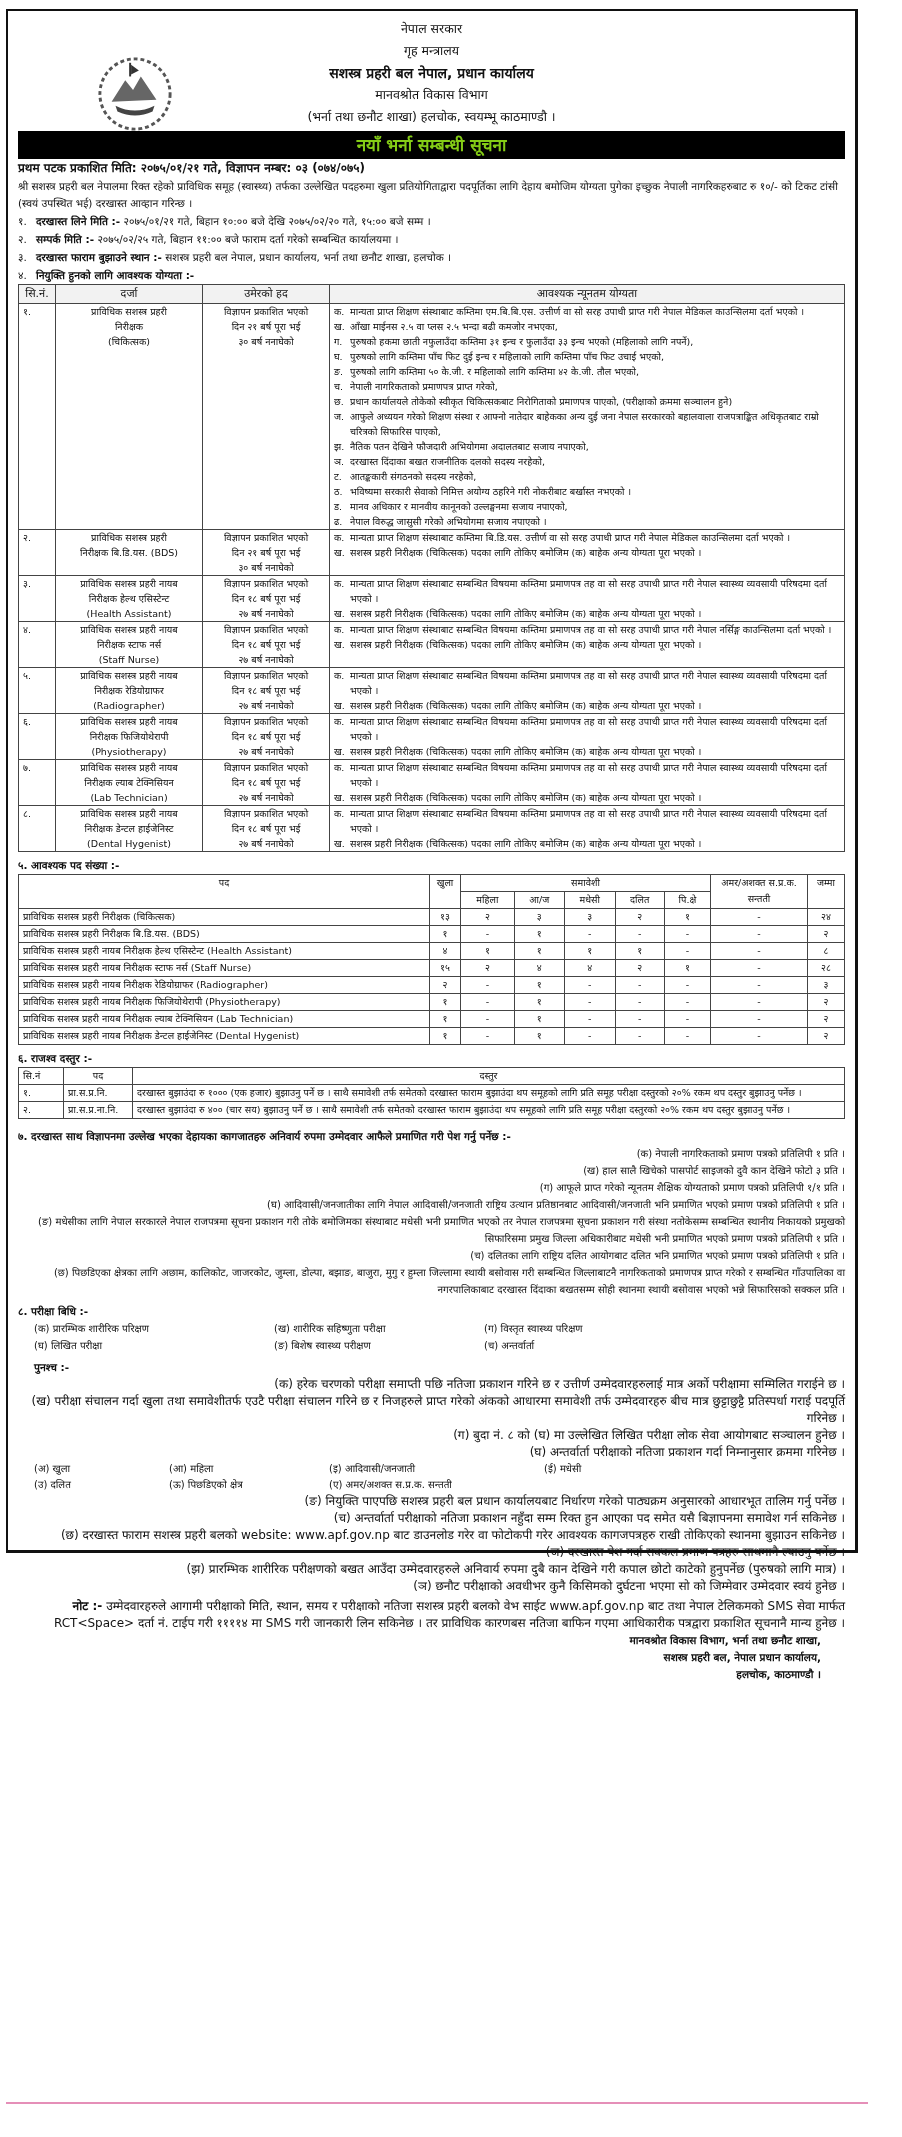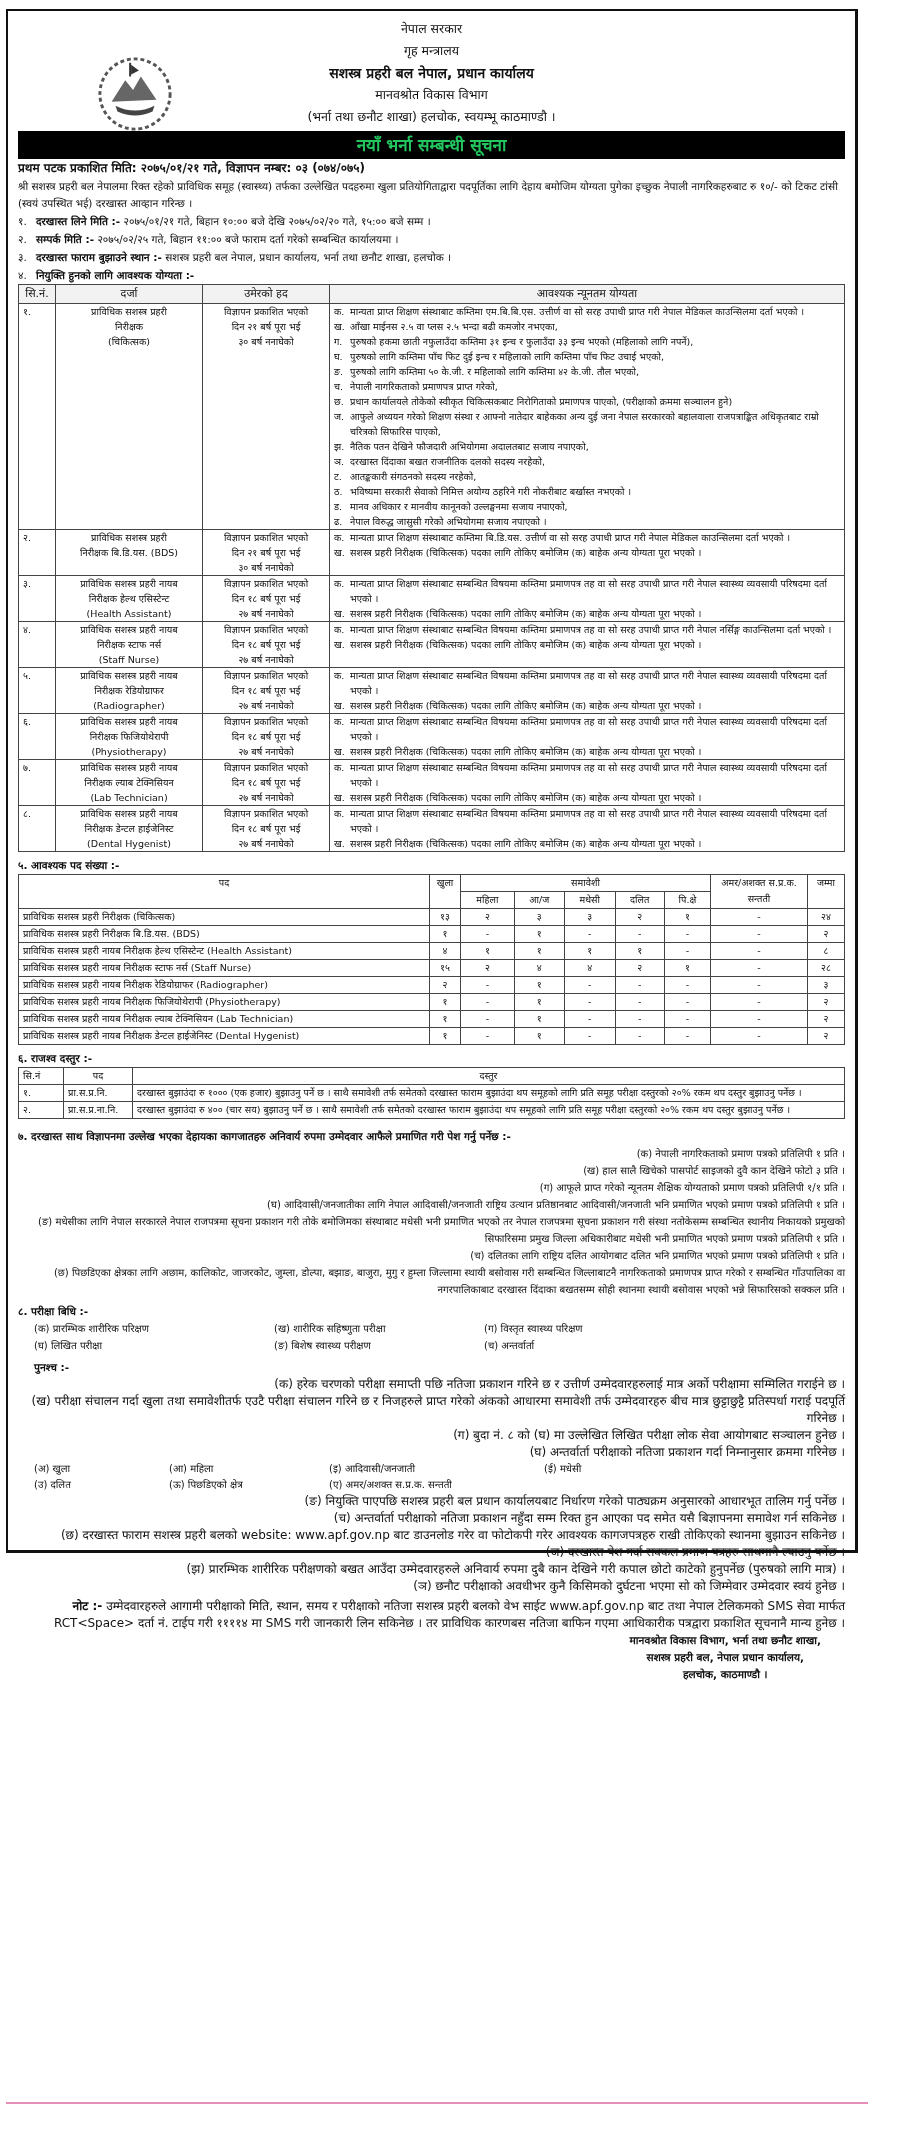--- a/index.html
+++ b/index.html
@@ -2,21 +2,21 @@
 <html><head>
 <meta charset="utf-8">
 <style>
   html, body { margin: 0; padding: 0; background: #ffffff; }
   body { width: 902px; height: 2137px; position: relative; font-family: "DejaVu Sans", sans-serif; color: #111; overflow: hidden; }
   .doc { position: absolute; left: 6px; top: 9px; width: 852px; height: 1544px; border: 2px solid #111; border-right-width: 3px; border-bottom-width: 3px; box-sizing: border-box; padding: 0 10px; }
   .pinkline { position: absolute; left: 6px; top: 2102px; width: 862px; height: 2px; background: #e58fb8; }
   .logo { position: absolute; left: 88px; top: 44px; width: 78px; height: 78px; }
   .hdr { text-align: center; font-size: 12.5px; line-height: 22px; padding-top: 7px; }
   .hdr .bold { font-weight: bold; font-size: 14px; }
-  .banner { background: #000; color: #22c55e; text-align: center; font-weight: bold; font-size: 17px; height: 28px; line-height: 28px; margin: 3px 0 2px 0; }
+  .banner { background: #000; color: #84cc16; text-align: center; font-weight: bold; font-size: 17px; height: 28px; line-height: 28px; margin: 3px 0 2px 0; }
   .publine { text-align: left; font-weight: bold; font-size: 12px; line-height: 15px; }
   p, .line { margin: 0; font-size: 10.5px; line-height: 17px; }
   .intro { line-height: 17px; margin-top: 2px; }
   .item { display: flex; font-size: 10.5px; line-height: 18px; }
   .item .num { width: 18px; flex-shrink: 0; }
   .b { font-weight: bold; }
   table { border-collapse: collapse; width: 100%; font-size: 9.5px; }
   td, th { border: 1px solid #444; padding: 0 4px; vertical-align: top; line-height: 15px; }
   th { font-weight: normal; background: #f2f2f2; }
   .qual th { font-size: 11px; line-height: 18px; }
@@ -30,21 +30,21 @@
   .posts td.name { text-align: left; }
   .posts th { background: #fff; line-height: 16px; }
   .fees td, .fees th { line-height: 16px; }
   .fees th { background: #fff; }
   .subitems { padding-left: 16px; font-size: 10px; line-height: 17px; }
   .hang { padding-left: 20px; text-indent: -20px; text-align: right; }
   .grid3 { display: grid; grid-template-columns: 240px 210px 200px; padding-left: 16px; font-size: 10px; line-height: 17px; }
   .grid4 { display: grid; grid-template-columns: 135px 160px 215px 150px; padding-left: 16px; font-size: 10px; line-height: 16px; }
   .notes { font-size: 12px; line-height: 17px; }
   .sign { text-align: right; font-weight: bold; font-size: 10.5px; line-height: 17px; padding-right: 24px; }
-  .sign .c { display: inline-block; text-align: center; }
+  .sign .c { display: inline-block; }
   .sec-title { margin-top: 4px; }
 </style>
 </head>
 <body>
 
 <div class="doc">
   <div class="logo">
     <svg viewBox="0 0 80 80" width="78" height="78">
       <circle cx="40" cy="40" r="36" fill="none" stroke="#555" stroke-width="3" stroke-dasharray="4 3"></circle>
       <path d="M16 48 L30 26 L38 36 L46 22 L62 46 Z" fill="#666"></path>

